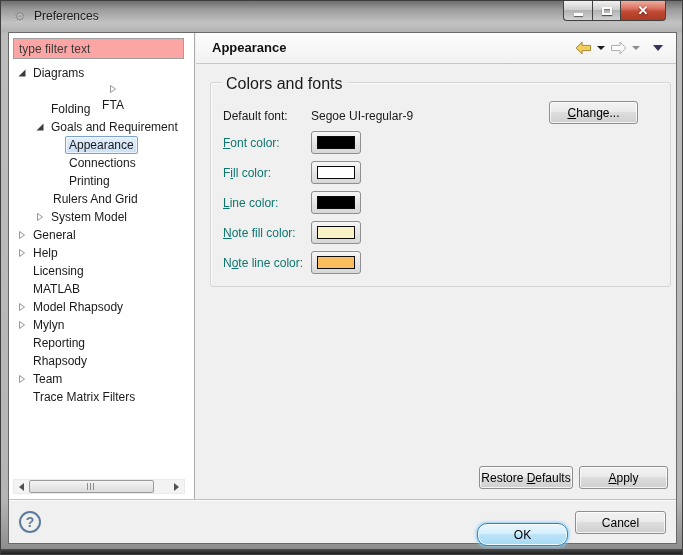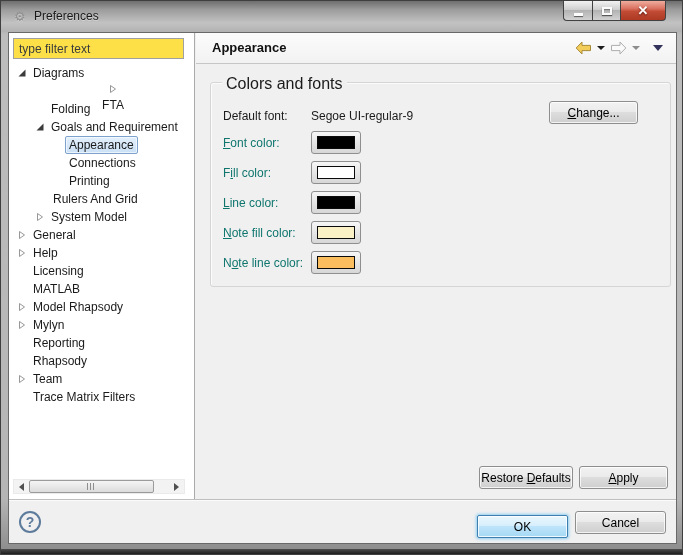--- a/index.html
+++ b/index.html
@@ -37,21 +37,21 @@
     text-shadow:0 1px 2px rgba(60,7,0,.8); }
 
   
   .client { position:absolute; left:7px; top:31px; width:669px; height:512px;
     background:#f0f0f0; border:1px solid #696969; }
 
   
   .left-panel { position:absolute; left:0; top:0; width:186px; height:466px;
     background:#fff; border-right:1px solid #aaa; }
   .filter-input { position:absolute; left:4px; top:5px; width:171px; height:21px;
-    border:1px solid #a0a0a0; padding:0 5px; font:12px "Liberation Sans",sans-serif; color:#3c3c3c; background:#fde047; }
+    border:1px solid #a0a0a0; padding:0 5px; font:12px "Liberation Sans",sans-serif; color:#3c3c3c; background:#fca5a5; }
   .tree { position:absolute; left:0; top:31px; right:1px; }
   .tree-row { height:18px; display:flex; align-items:center; font-size:12px; color:#1a1a1a; white-space:nowrap; }
   .twisty { width:14px; height:10px; display:inline-flex; align-items:center; justify-content:center; flex:0 0 14px; }
   .tlabel { padding:1px 3px; border:1px solid transparent; border-radius:2px; }
   .tlabel.selected { background:linear-gradient(180deg,#e4f0fc,#cbe0f5);
     border-color:#7da2ce; box-shadow:inset 0 0 0 1px rgba(255,255,255,.6); }
 
   
   .hscroll { position:absolute; left:4px; top:446px; width:172px; height:15px;
     background:#f3f3f3; border:1px solid #eaeaea; display:flex; align-items:center; }
@@ -101,22 +101,22 @@
   .restore-btn { position:absolute; right:103px; top:402px; width:94px; height:23px; }
   .apply-btn   { position:absolute; right:8px;  top:402px; width:89px; height:23px; }
 
   
   .footer-sep { position:absolute; left:0; right:0; top:466px; height:2px;
     border-top:1px solid #bfbfbf; border-bottom:1px solid #fbfbfb; }
   .footer { position:absolute; left:0; right:0; top:468px; bottom:0; background:#f0f0f0; }
   .help-btn { position:absolute; left:10px; top:10px; width:22px; height:22px; border-radius:50%;
     border:2px solid #5d7b9b; color:#5d7b9b; background:transparent;
     font:bold 14px "Liberation Sans",sans-serif; line-height:18px; text-align:center; }
-  .ok-btn { position:absolute; right:108px; top:14px; width:91px; height:23px;
-    border:1px solid #3c7fb1; border-radius:2px; color:#000; font:12px "Liberation Sans",sans-serif;
+  .ok-btn { position:absolute; right:108px; top:22px; width:91px; height:23px;
+    border:1px solid #3c7fb1; border-radius:10px; color:#000; font:12px "Liberation Sans",sans-serif;
     background:linear-gradient(180deg,#eaf6fd 0%,#d7effc 45%,#bde4fa 50%,#a5d9f4 100%);
     box-shadow:0 0 3px 1px #8ecef2, inset 0 0 0 1px rgba(255,255,255,.8); }
   .cancel-btn { position:absolute; right:10px; top:10px; width:91px; height:23px; }
 </style>
 </head>
 <body>
 
 <div class="window">
 
   <div class="titlebar">

